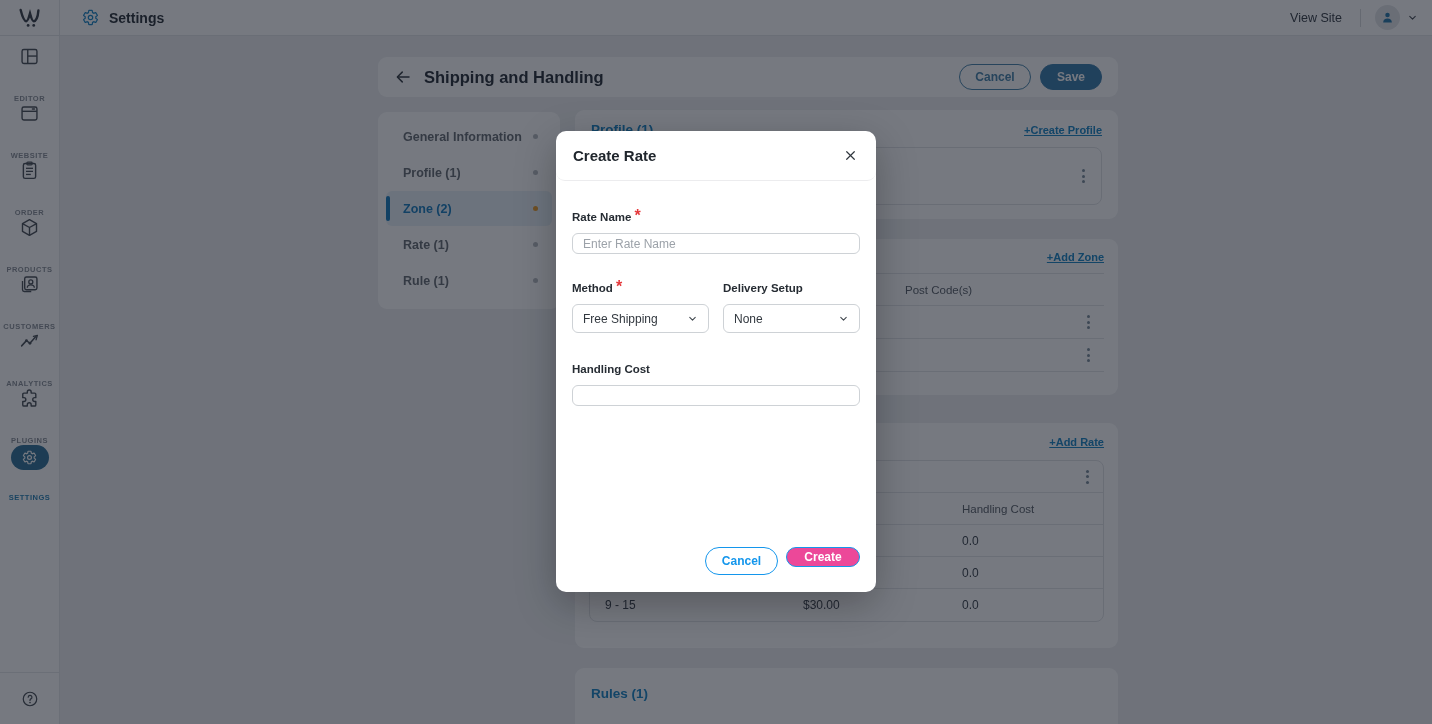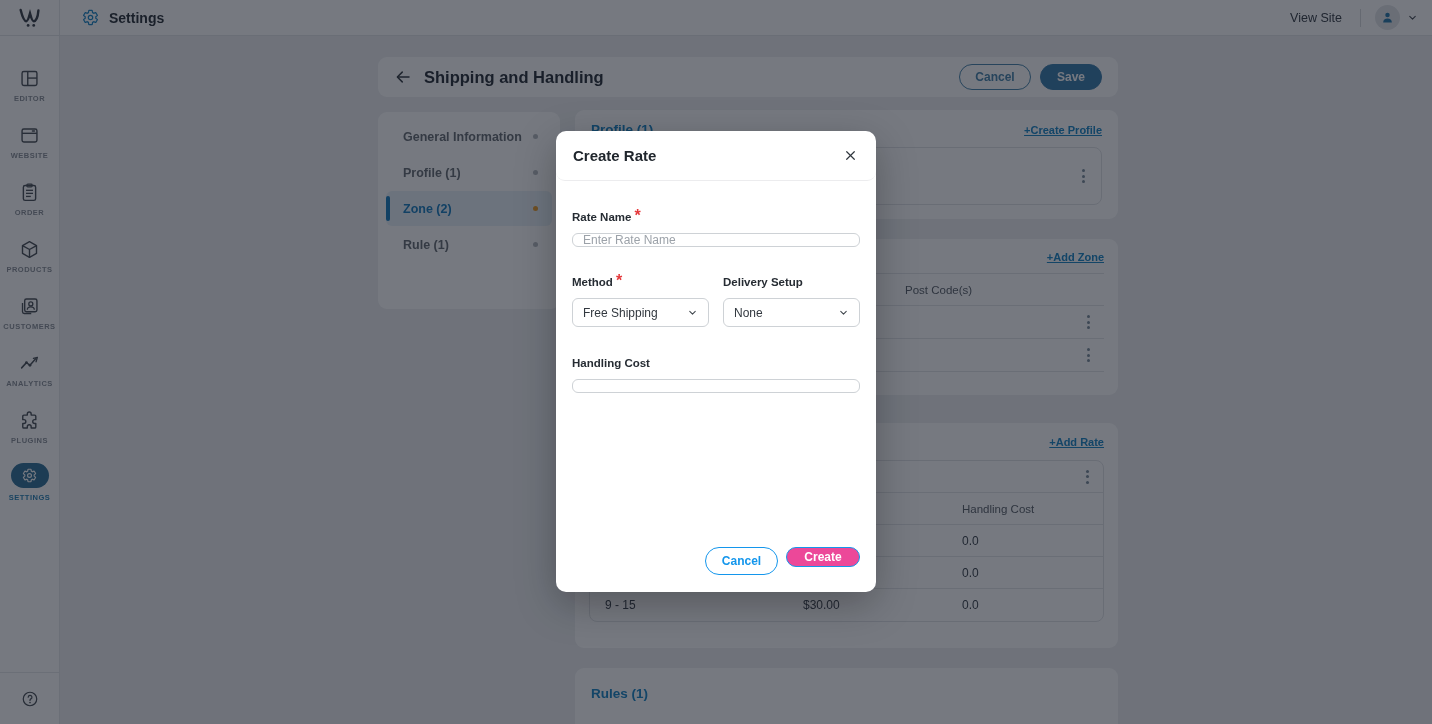--- a/index.html
+++ b/index.html
@@ -18,21 +18,21 @@
   .topbar-divider { width:1px; height:18px; background:#d8dbde; margin-right:14px; }
   .avatar { width:25px; height:25px; border-radius:50%; background:#e3e6e9; display:flex;
             align-items:center; justify-content:center; overflow:hidden; cursor:pointer; }
   .avatar-chevron { margin:0 14px 0 7px; cursor:pointer; display:flex; }
 
   
   .sidebar { position:absolute; top:36px; left:0; bottom:0; width:60px; background:#fff;
              border-right:1px solid #e7e9eb; display:flex; flex-direction:column; align-items:center;
              padding-top:10px; z-index:10; }
   .side-item { width:100%; height:57px; display:flex; flex-direction:column; align-items:center;
-               justify-content:flex-end; gap:5px; cursor:pointer; }
+               justify-content:space-between; gap:5px; cursor:pointer; }
   .side-label { font-size:7.5px; font-weight:bold; letter-spacing:.5px; color:#8d939b; }
   .side-item.active .side-label { color:#2e86b8; }
   .active-pill { width:38px; height:25px; border-radius:13px; background:#35759b; display:flex;
                  align-items:center; justify-content:center; }
   .side-help { margin-top:auto; width:100%; height:52px; border-top:1px solid #e7e9eb;
                display:flex; align-items:center; justify-content:center; cursor:pointer; }
 
   
   .content { position:absolute; left:60px; top:36px; width:1372px; height:688px; background:#eef0f2; }
   .card { background:#fff; border-radius:9px; position:absolute; }
@@ -95,21 +95,21 @@
   .overlay { position:fixed; inset:0; background:rgba(10,16,28,0.56); z-index:40; }
   .modal { position:fixed; left:556px; top:131px; width:320px; height:461px; background:#fff;
            border-radius:10px; z-index:50; box-shadow:0 12px 40px rgba(0,0,0,.28); }
   .modal-header { height:50px; display:flex; align-items:center; justify-content:space-between;
                   padding:0 17px; border-bottom:1px solid #ececee;border-radius:9px; }
   .modal-title { font-size:15px; font-weight:bold; color:#20262d; }
   .modal-close { cursor:pointer; display:flex; padding:2px; }
   .modal-body { padding:0 16px; }
   .field-label { font-size:11.5px; font-weight:bold; color:#262c33; }
   .req { color:#e5383b; margin-left:3px; font-weight:bold; }
-  .text-input { margin-top:8px; width:100%; height:14px; border:1px solid #ced2d6; border-radius:6px;
+  .text-input { margin-top:8px; width:100%; height:21px; border:1px solid #ced2d6; border-radius:6px;
                 padding:0 10px; font-size:12px; color:#32383f; font-family:"Liberation Sans",sans-serif;
                 outline:none; }
   .text-input::placeholder { color:#9ca2a9; }
   .mt-26 { margin-top:26px; }
   .mt-24 { margin-top:24px; }
   .two-col { display:grid; grid-template-columns:1fr 1fr; gap:14px; }
   .select { margin-top:8px; height:29px; border:1px solid #ced2d6; border-radius:6px; display:flex;
             align-items:center; justify-content:space-between; padding:0 10px; cursor:pointer; }
   .select-value { font-size:12px; color:#32383f; }
   .modal-footer { position:absolute; bottom:17px; right:16px; display:flex; gap:8px; }
@@ -260,20 +260,24 @@
     </div>
     <div class="subnav-item">
       <span class="subnav-label">Profile (1)</span>
       <span class="subnav-dot"></span>
     </div>
     <div class="subnav-item active">
       <span class="subnav-label">Zone (2)</span>
       <span class="subnav-dot"></span>
     </div>
     <div class="subnav-item">
+      <span class="subnav-label">Rate (1)</span>
+      <span class="subnav-dot"></span>
+    </div>
+    <div class="subnav-item">
       <span class="subnav-label">Rule (1)</span>
       <span class="subnav-dot"></span>
     </div>
   </div>
 
   <div class="card profile-card">
     <div class="profile-head">
       <span class="section-title">Profile (1)</span>
       <span class="section-link">+Create Profile</span>
     </div>

